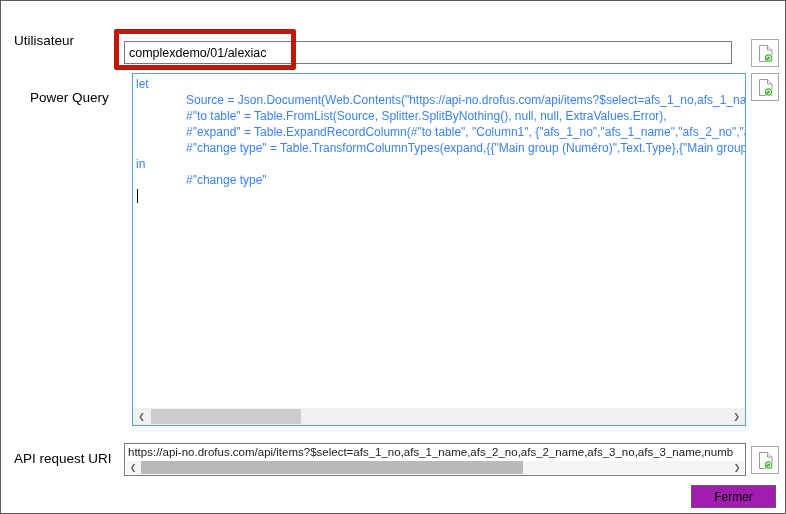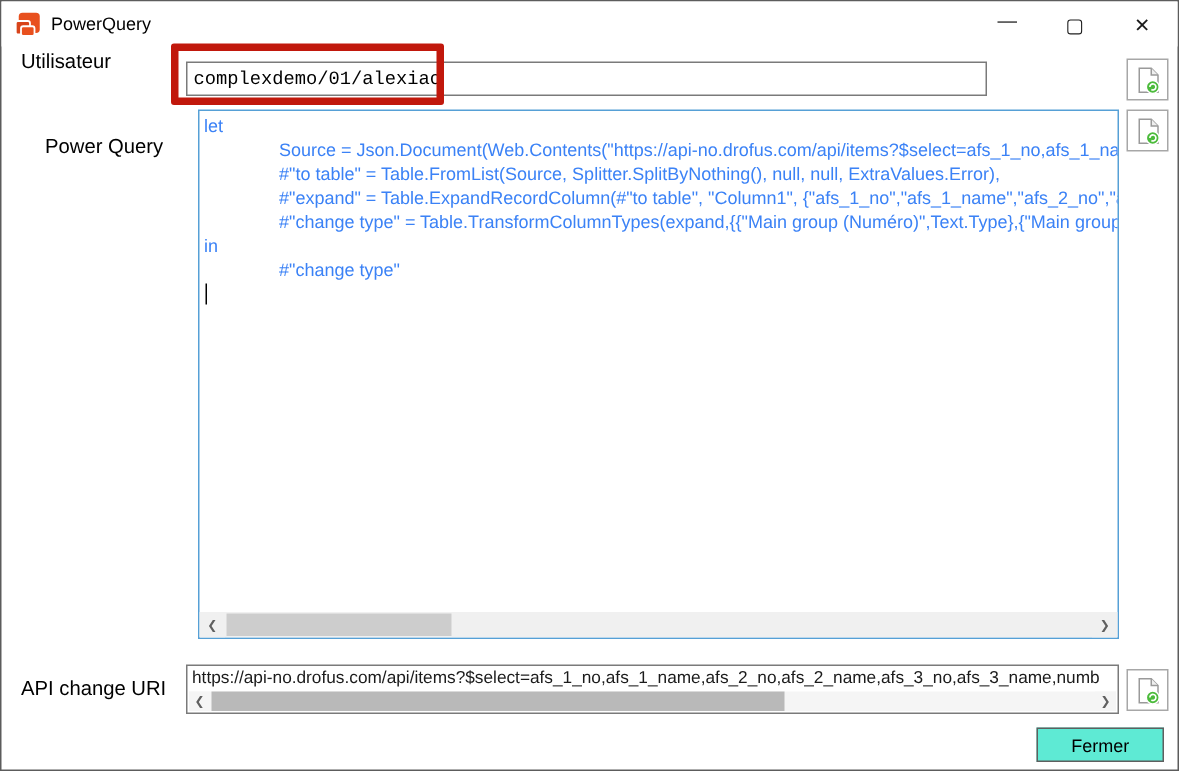--- a/index.html
+++ b/index.html
@@ -20,23 +20,23 @@
   .win-controls { position:absolute; right:1px; top:0; height:30px; display:flex; }
   .win-btn { width:45px; height:30px; display:flex; align-items:center; justify-content:center; font-size:13px; color:#1a1a1a; cursor:default; }
   .win-btn.min span { position:relative; top:-3px; }
   
   .label { position:absolute; font-size:13.5px; color:#000; }
   .lbl-user { left:13px; top:32px; }
   .lbl-pq   { left:13px; top:89px;margin-left:16px; }
   .lbl-api  { left:13px; top:450px; }
 
   .user-input {
-    position:absolute; left:123px; top:40px; width:534px; height:23px;
+    position:absolute; left:123px; top:40px; width:608px; height:23px;
     border:1px solid #7a7a7a; background:#fff; font-size:12.5px;
-    padding:2px 4px; font-family:Liberation Mono, monospace;
+    padding:2px 4px; font-family:Liberation Sans, sans-serif;
   }
   
   .annotation {
     position:absolute; left:113px; top:28px; width:182px; height:41px;
     border:5px solid #c1180c; border-radius:2px; pointer-events:none; z-index:5;
   }
   
   .pq-box {
     position:absolute; left:131px; top:72px; width:614px; height:353px;
     border:1px solid #56a0d6; background:#fff; overflow:hidden;
@@ -66,49 +66,30 @@
   
   .copy-btn {
     position:absolute; left:750px; width:28px; height:28px;
     border:1px solid #a7a7a7; background:#fff; display:flex; align-items:center; justify-content:center;
     cursor:default;
   }
   .copy-1 { top:38px; } .copy-2 { top:72px; } .copy-3 { top:445px; }
   
   .close-button {
     position:absolute; left:690px; top:484px; width:85px; height:23px;
-    background:#5eead4; border:1px solid #5f5f5f; font-size:12px;
+    background:#a21caf; border:1px solid #5f5f5f; font-size:12px;
     display:flex; align-items:center; justify-content:center;
     font-family:"Liberation Sans", sans-serif;
   }
 </style>
 </head>
 <body>
 
 <div class="window">
 
-  <div class="titlebar">
-    <svg class="app-icon" viewBox="0 0 17 17">
-      <rect x="2.5" y="0.5" width="14" height="13.5" rx="2.5" fill="#e8501e"></rect>
-      <rect x="0.5" y="6" width="9.5" height="9" rx="1.5" fill="#d8441a" stroke="#ffffff" stroke-width="1.2"></rect>
-      <rect x="4" y="9.5" width="9" height="6.5" rx="1.5" fill="#e8501e" stroke="#ffffff" stroke-width="1.2"></rect>
-    </svg>
-    <span class="title-text">PowerQuery</span>
-    <div class="win-controls">
-      <div class="win-btn min">
-          <span>—</span>
-        </div>
-      <div class="win-btn">
-          <span>▢</span>
-        </div>
-      <div class="win-btn">
-          <span>✕</span>
-        </div>
-    </div>
-  </div>
 
   <span class="label lbl-user">Utilisateur</span>
   <input class="user-input" value="complexdemo/01/alexiac" style="">
   <div class="annotation"></div>
   <div class="copy-btn copy-1">
     <svg width="17" height="19" viewBox="0 0 17 19">
       <path d="M2.5 1.5 h8 l4.5 4.5 v11.5 h-12.5 z" fill="#ffffff" stroke="#9a9a9a" stroke-width="1"></path>
       <path d="M10.5 1.5 v4.5 h4.5" fill="#efefef" stroke="#9a9a9a" stroke-width="1"></path>
       <circle cx="11.5" cy="14" r="4.3" fill="#4cbb3c" stroke="#ffffff" stroke-width="1"></circle>
       <path d="M9.6 14 a2 2 0 1 1 1 1.7" fill="none" stroke="#ffffff" stroke-width="1.1"></path>
@@ -133,21 +114,21 @@
   </div>
   <div class="copy-btn copy-2">
     <svg width="17" height="19" viewBox="0 0 17 19">
       <path d="M2.5 1.5 h8 l4.5 4.5 v11.5 h-12.5 z" fill="#ffffff" stroke="#9a9a9a" stroke-width="1"></path>
       <path d="M10.5 1.5 v4.5 h4.5" fill="#efefef" stroke="#9a9a9a" stroke-width="1"></path>
       <circle cx="11.5" cy="14" r="4.3" fill="#4cbb3c" stroke="#ffffff" stroke-width="1"></circle>
       <path d="M9.6 14 a2 2 0 1 1 1 1.7" fill="none" stroke="#ffffff" stroke-width="1.1"></path>
     </svg>
   </div>
 
-  <span class="label lbl-api">API change URI</span>
+  <span class="label lbl-api">API request URI</span>
   <div class="api-field">
     <div class="api-text">https://api-no.drofus.com/api/items?$select=afs_1_no,afs_1_name,afs_2_no,afs_2_name,afs_3_no,afs_3_name,numb</div>
     <div class="api-scroll">
       <div class="hs-arrow left">❮</div>
       <div class="hs-thumb api-thumb"></div>
       <div class="hs-arrow right">❯</div>
     </div>
   </div>
   <div class="copy-btn copy-3">
     <svg width="17" height="19" viewBox="0 0 17 19">

